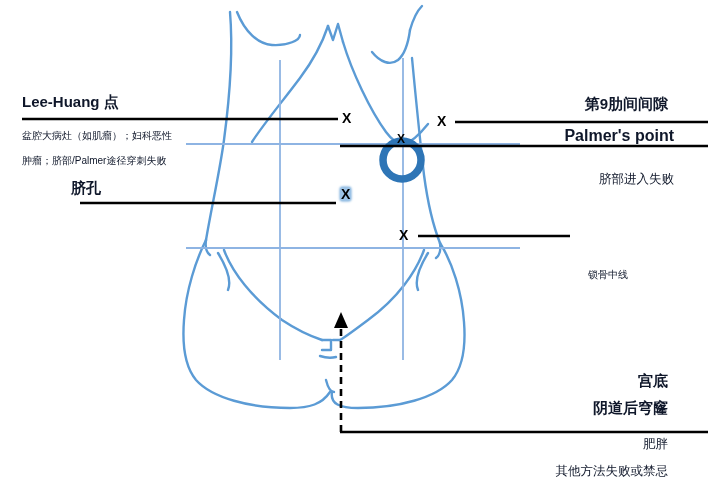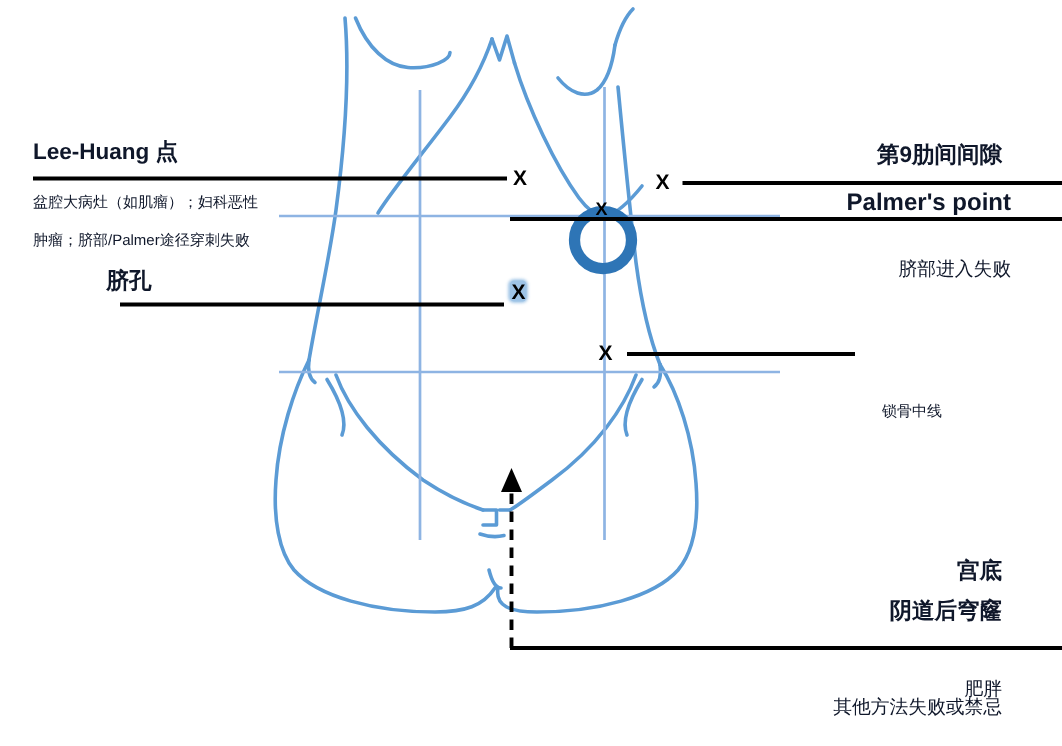--- a/index.html
+++ b/index.html
@@ -154,17 +154,17 @@
 
   <div class="lbl size-small t-right" style="right:34px; top:172px;">脐部进入失败</div>
 
 
   <div class="lbl size-body t-left" style="left:588px; top:229px;margin-top:40px;">锁骨中线</div>
 
   <div class="lbl lbl-bold size-title t-right" style="right:40px; top:372px;">宫底</div>
 
   <div class="lbl lbl-bold size-title t-right" style="right:40px; top:399px;">阴道后穹窿</div>
 
-  <div class="lbl size-small t-right" style="right:40px; top:452px;margin-left:24px;">肥胖</div>
+  <div class="lbl size-small t-right" style="right:40px; top:437px;margin-left:24px;">肥胖</div>
 
   <div class="lbl size-small t-right" style="right:40px; top:464px;">其他方法失败或禁忌</div>
 
 </div>
 
 </body></html>

